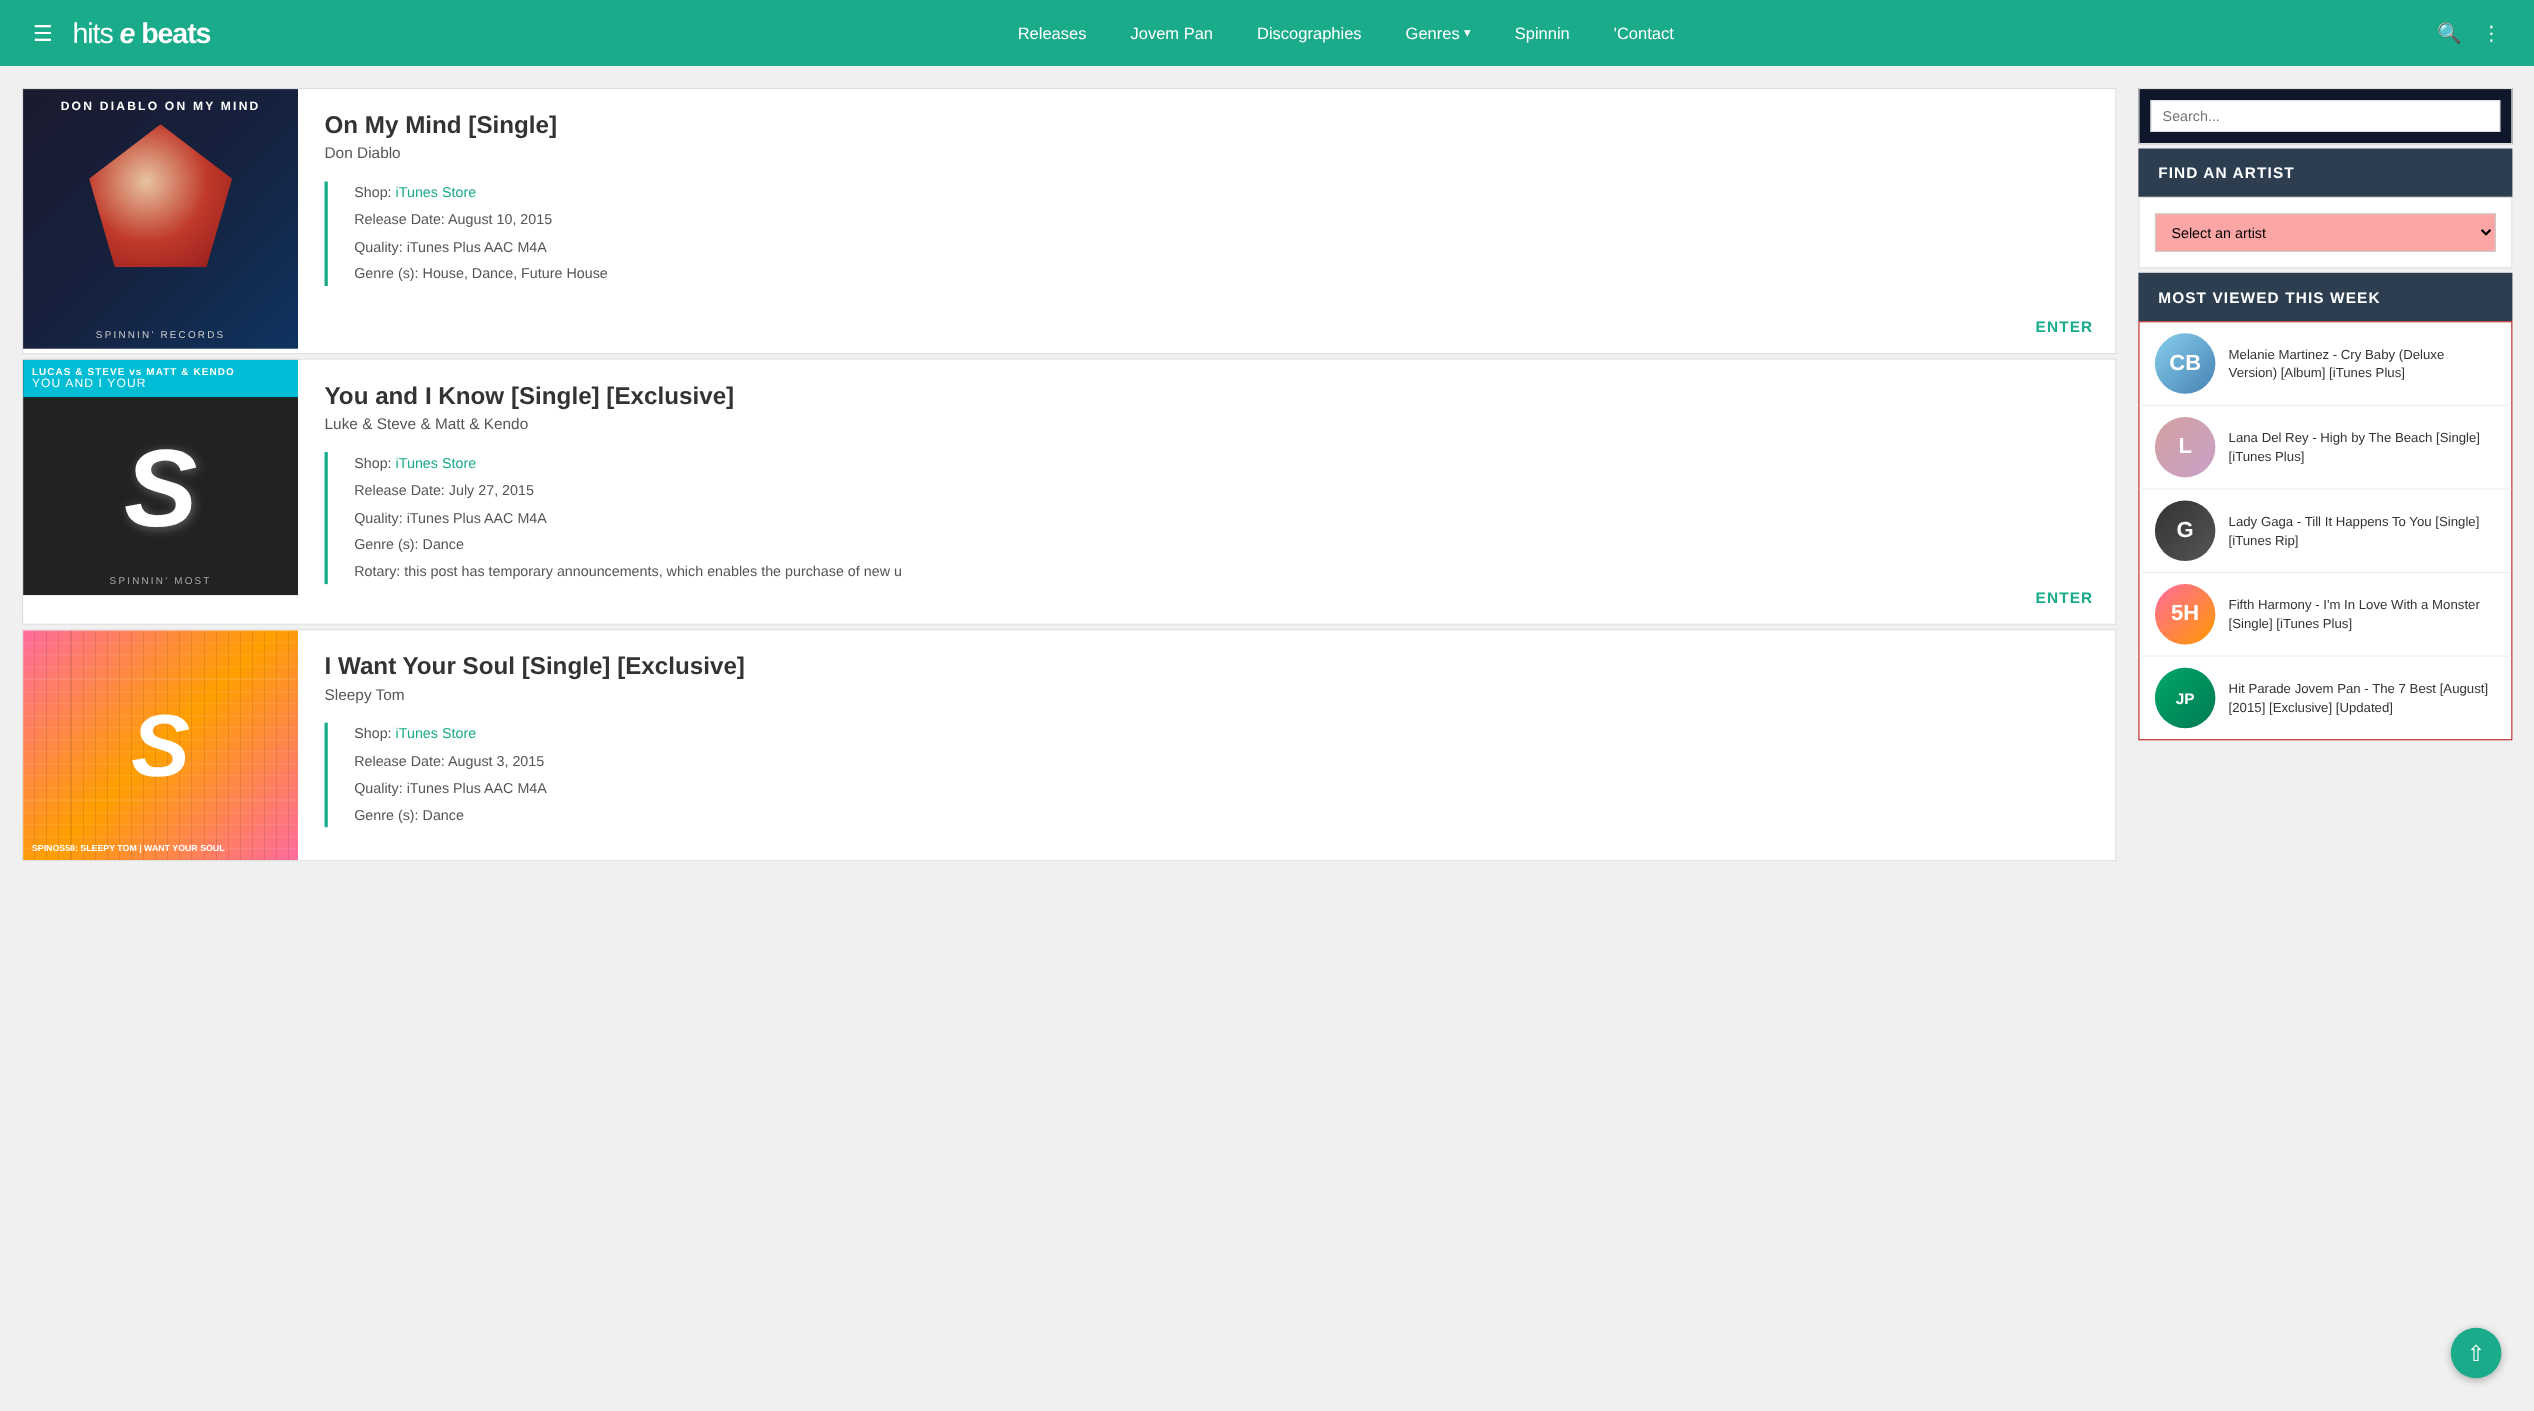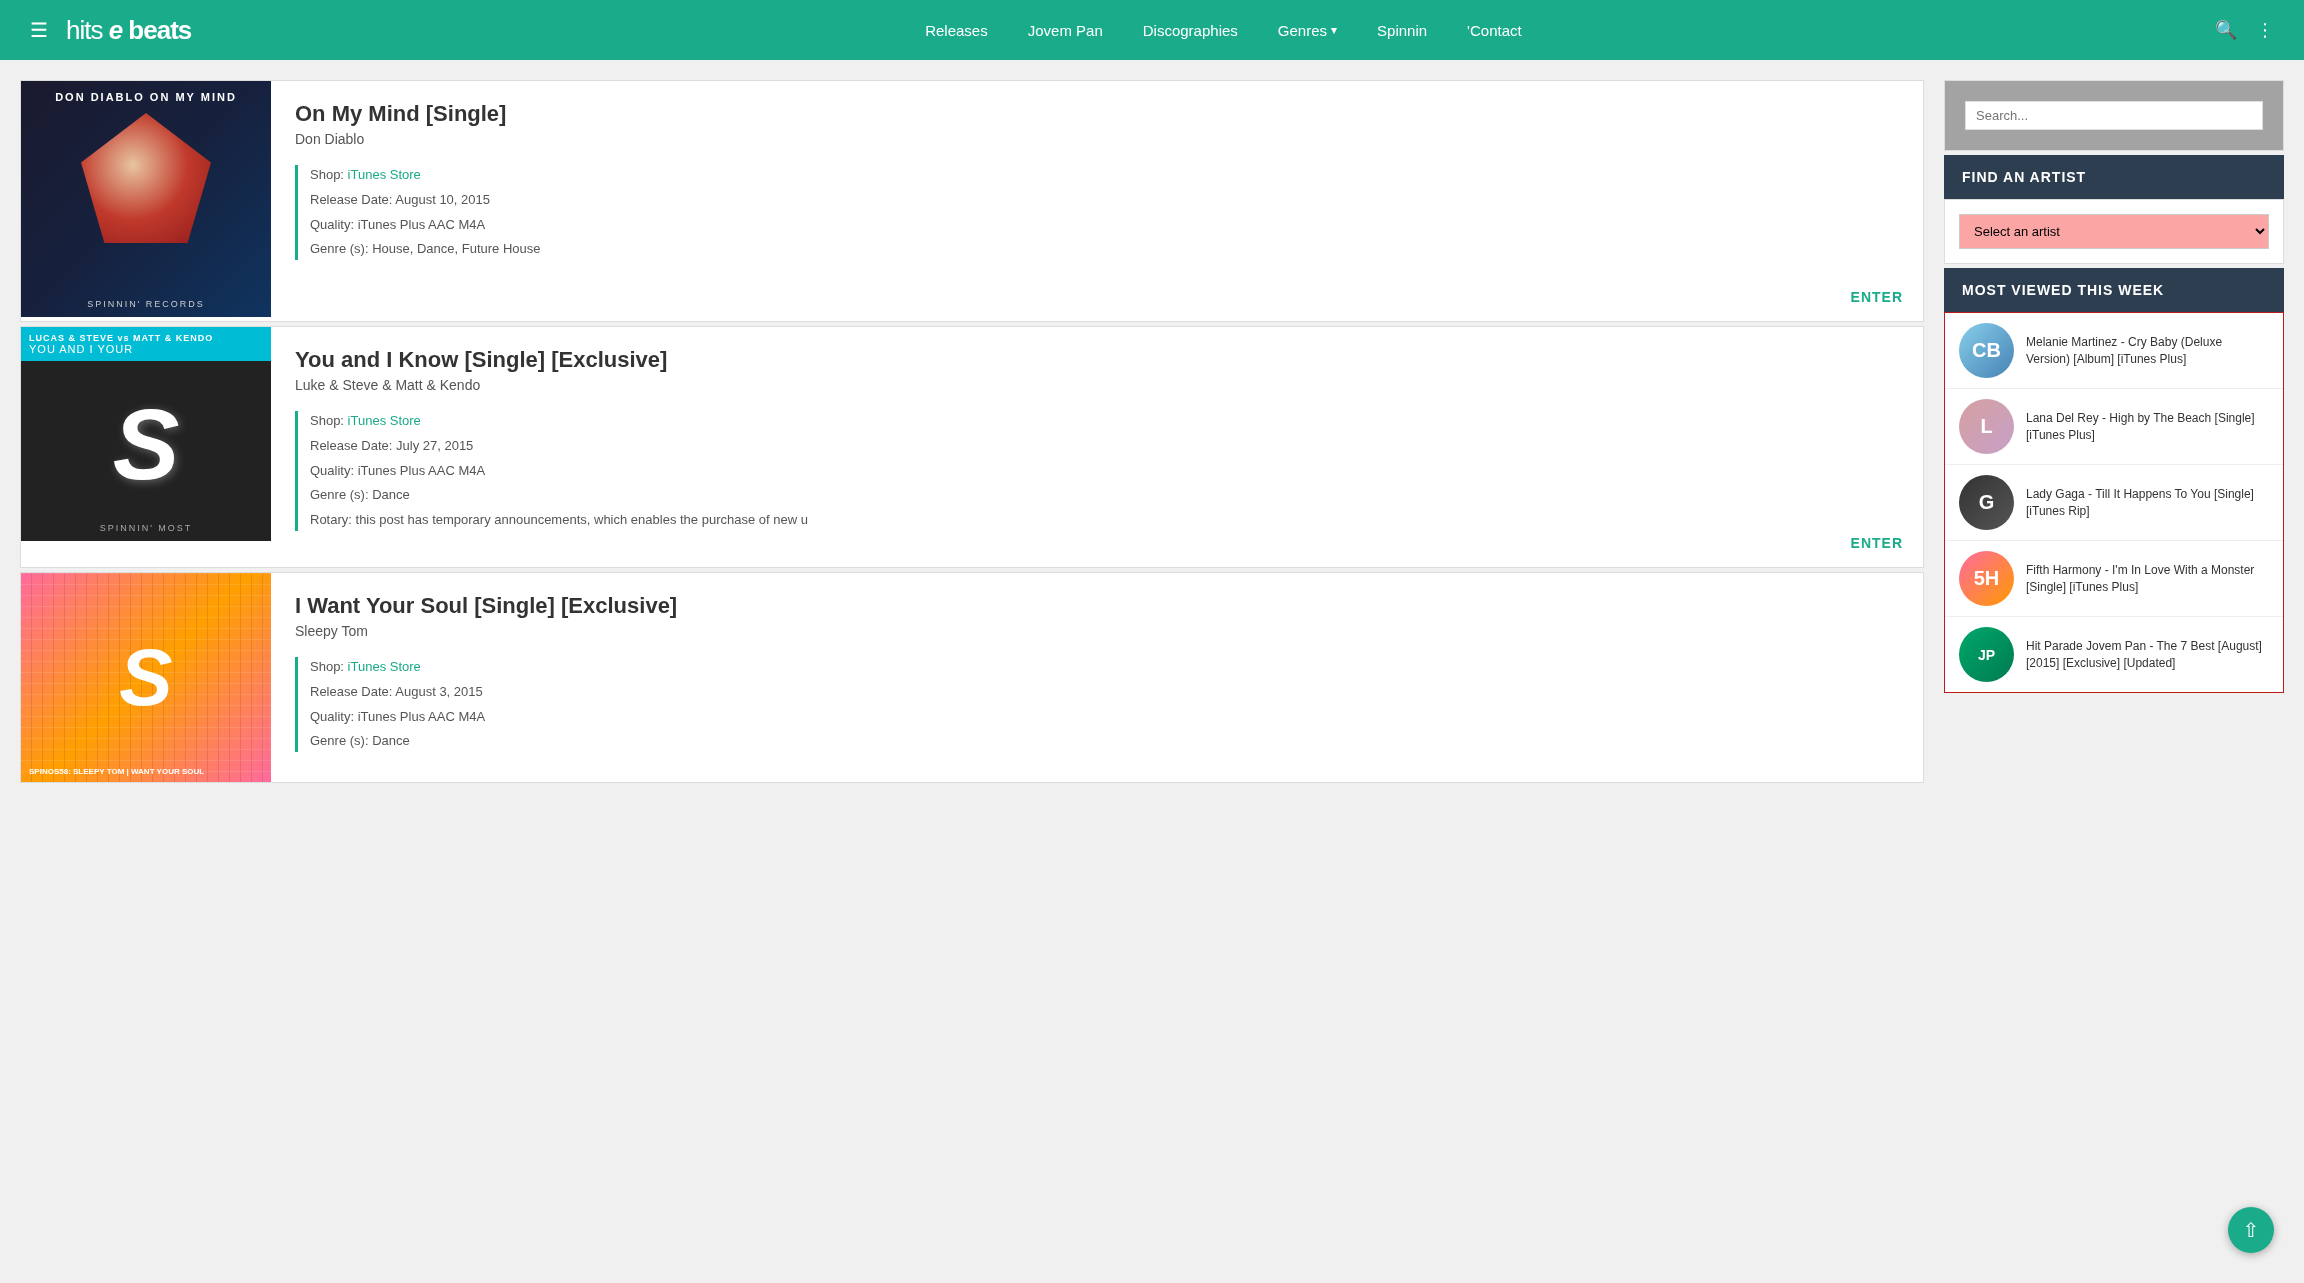--- a/index.html
+++ b/index.html
@@ -212,21 +212,21 @@
       color: #333;
       margin-bottom: 4px;
     }
     .release-artist {
       font-size: 14px;
       color: #555;
       margin-bottom: 18px;
     }
     .release-details {
       border-left: 3px solid #1aab8a;
-      padding-left: 12px;
+      padding-left: 24px;
       margin-bottom: 10px;
     }
     .release-detail-row {
       font-size: 13px;
       color: #555;
       margin-bottom: 4px;
       line-height: 1.6;
     }
     .release-detail-row a {
       color: #1aab8a;
@@ -239,23 +239,23 @@
       color: #1aab8a;
       font-weight: bold;
       font-size: 14px;
       letter-spacing: 1px;
       cursor: pointer;
       text-decoration: none;
     }
 
     
     .sidebar-search-box {
-      background: #a3a3a3;
+      background: #0f172a;
       border: 1px solid #ddd;
-      padding: 20px;
+      padding: 10px;
       margin-bottom: 4px;
     }
     .sidebar-search-box input {
       width: 100%;
       border: 1px solid #ddd;
       padding: 6px 10px;
       font-size: 13px;
       outline: none;
     }
 

